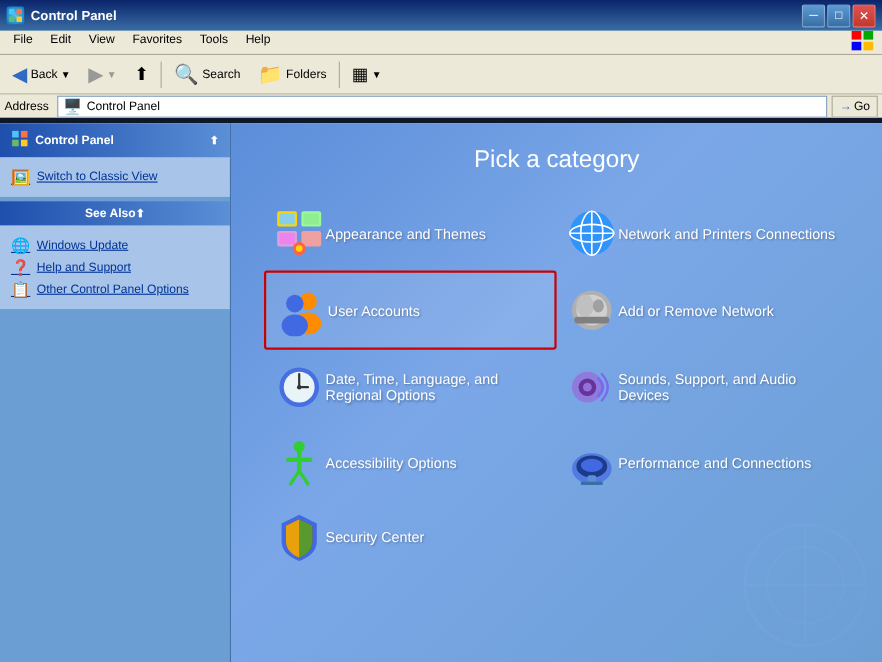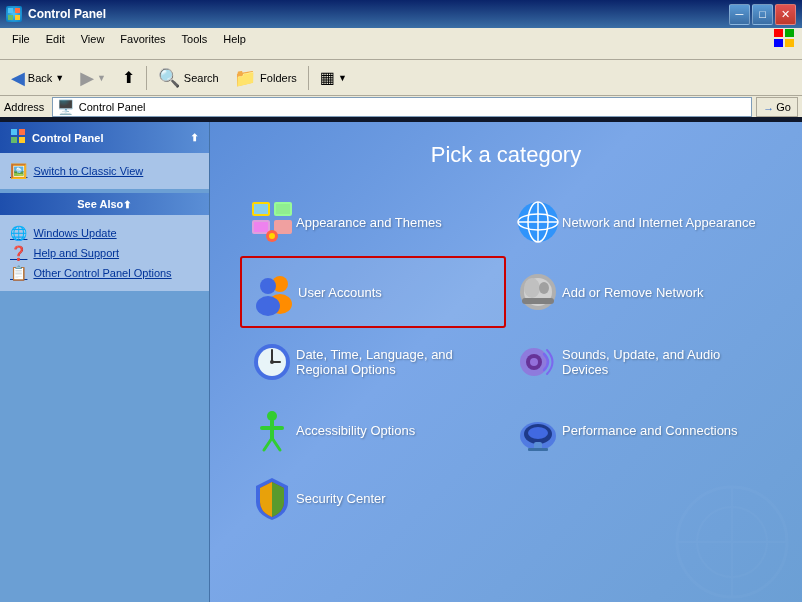--- a/index.html
+++ b/index.html
@@ -21,24 +21,24 @@
       width: 21px; height: 21px; border: 1px solid rgba(255,255,255,0.3);
       background: linear-gradient(to bottom, #5B9BD5, #3A6EA5);
       color: white; font-size: 11px; cursor: pointer; display: flex; align-items: center; justify-content: center;
       border-radius: 2px;
     }
     .title-btn.close { background: linear-gradient(to bottom, #E05252, #C0392B); }
 
     
     .menu-bar {
       background: #ECE9D8;
-      height: 32px;
-      display: flex;
-      align-items: flex-end;
-      padding: 12px 4px;
+      height: 22px;
+      display: flex;
+      align-items: flex-start;
+      padding: 0 4px;
       border-bottom: 1px solid #ACA899;
     }
     .menu-item { padding: 2px 8px; font-size: 11px; cursor: pointer; color: #000; }
 
     
     .toolbar {
       background: #ECE9D8;
       height: 36px;
       display: flex;
       align-items: center;
@@ -370,21 +370,21 @@
       <div class="category-item">
         <div class="category-icon">
           <svg width="48" height="48" viewBox="0 0 48 48">
             <circle cx="24" cy="24" r="20" fill="#1E90FF" opacity="0.8"></circle>
             <ellipse cx="24" cy="24" rx="10" ry="20" fill="none" stroke="white" stroke-width="1.5"></ellipse>
             <ellipse cx="24" cy="24" rx="20" ry="8" fill="none" stroke="white" stroke-width="1.5"></ellipse>
             <line x1="4" y1="24" x2="44" y2="24" stroke="white" stroke-width="1.5"></line>
             <line x1="24" y1="4" x2="24" y2="44" stroke="white" stroke-width="1.5"></line>
           </svg>
         </div>
-        <span class="category-label">Network and Internet Appearance</span>
+        <span class="category-label">Network and Printers Connections</span>
       </div>
 
       <div class="category-item highlighted">
         <div class="category-icon">
           <svg width="48" height="48" viewBox="0 0 48 48">
 
             <circle cx="30" cy="16" r="8" fill="#FF8C00"></circle>
             <ellipse cx="30" cy="36" rx="12" ry="10" fill="#FF8C00"></ellipse>
 
             <circle cx="18" cy="18" r="8" fill="#4169E1"></circle>
@@ -423,21 +423,21 @@
       <div class="category-item">
         <div class="category-icon">
           <svg width="48" height="48" viewBox="0 0 48 48">
             <circle cx="20" cy="24" r="14" fill="#9370DB" opacity="0.8"></circle>
             <circle cx="20" cy="24" r="8" fill="#663399"></circle>
             <circle cx="20" cy="24" r="4" fill="#9370DB"></circle>
             <path d="M30 16 Q38 24 30 32" fill="none" stroke="#7B68EE" stroke-width="2.5" stroke-linecap="round"></path>
             <path d="M33 12 Q44 24 33 36" fill="none" stroke="#7B68EE" stroke-width="2" stroke-linecap="round"></path>
           </svg>
         </div>
-        <span class="category-label">Sounds, Update, and Audio Devices</span>
+        <span class="category-label">Sounds, Support, and Audio Devices</span>
       </div>
 
       <div class="category-item">
         <div class="category-icon">
           <svg width="48" height="48" viewBox="0 0 48 48">
             <circle cx="24" cy="10" r="5" fill="#32CD32"></circle>
             <line x1="24" y1="15" x2="24" y2="32" stroke="#32CD32" stroke-width="4" stroke-linecap="round"></line>
             <line x1="14" y1="22" x2="34" y2="22" stroke="#32CD32" stroke-width="4" stroke-linecap="round"></line>
             <line x1="24" y1="32" x2="16" y2="44" stroke="#32CD32" stroke-width="3" stroke-linecap="round"></line>
             <line x1="24" y1="32" x2="32" y2="44" stroke="#32CD32" stroke-width="3" stroke-linecap="round"></line>

